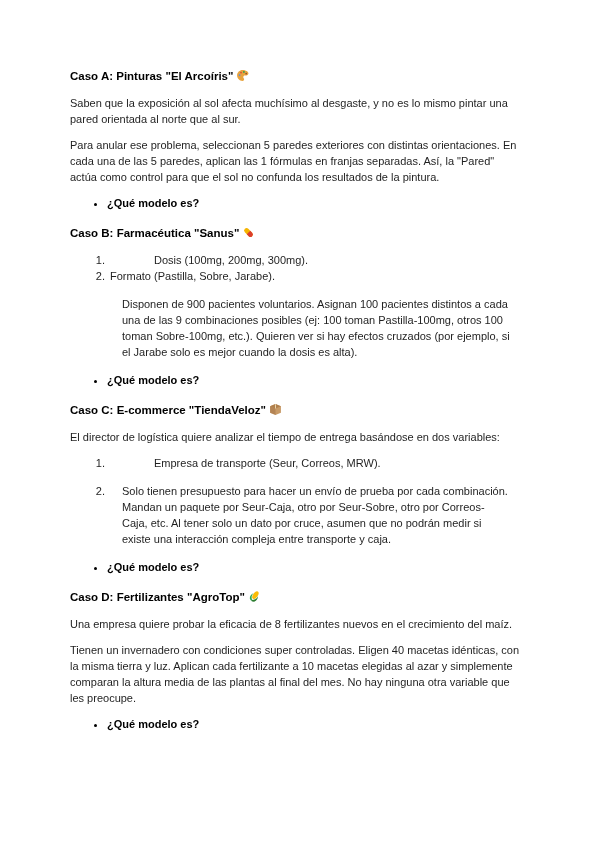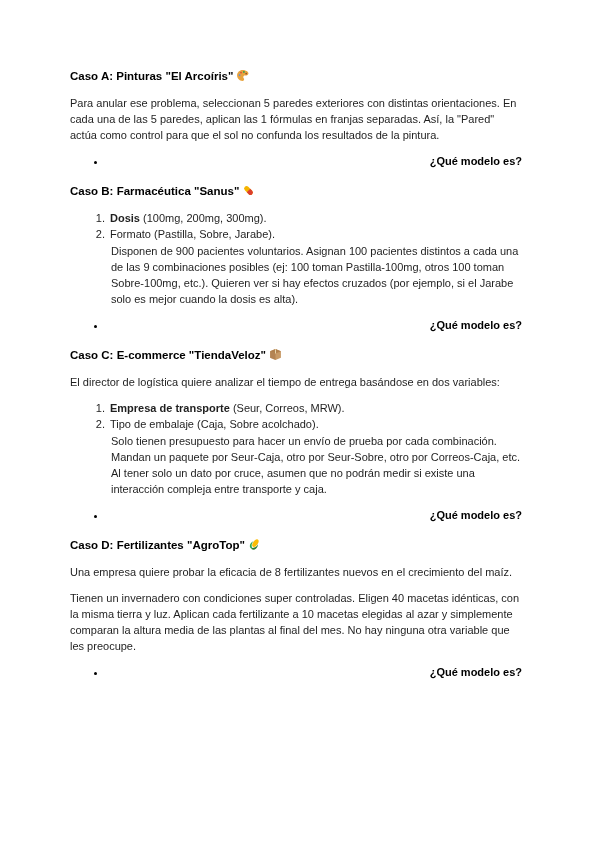--- a/index.html
+++ b/index.html
@@ -19,38 +19,39 @@
     font-weight:bold;
     color:#000000;
     margin:14px 0 10px 0;
     line-height:17px;
   }
   h3.case-heading:first-child{margin-top:14px;}
   p.para{margin:0 0 10px 0;}
   ol.num-list{margin:0 0 10px 0;padding:0 0 0 38px;}
   ol.num-list li{margin:0;padding:0 0 0 2px;}
   ul.q-list{margin:0 0 10px 0;padding:0 0 0 37px;list-style-type:disc;}
-  ul.q-list li{font-weight:bold;color:#000;text-align:right;}
-  .b{font-weight:bold;}
-  .detail{margin:1px;}
+  ul.q-list li{font-weight:bold;color:#000;}
+  .b{font-weight:normal;margin-left:44px;}
+  .detail{margin:12px;}
   .emoji-icon{display:inline-block;width:13px;height:13px;vertical-align:-2px;margin-left:3px;}
 </style>
 </head>
 <body>
 
 <div class="page">
 
   <section>
     <h3 class="case-heading"><span>Caso A: Pinturas "El Arcoíris"</span><span class="emoji-icon"><svg viewBox="0 0 24 24" width="13" height="13">
             <path fill="#E8A33D" d="M12 2C6.5 2 2 6.5 2 12s4.5 10 10 10c1.7 0 3-1.3 3-3 0-.8-.3-1.5-.8-2-.5-.6-.8-1.3-.8-2 0-1.7 1.3-3 3-3h2.6c2.2 0 4-1.8 4-4C23 5.4 18 2 12 2z"></path>
             <circle cx="6.6" cy="11.2" r="1.6" fill="#4C8BF5"></circle>
             <circle cx="9.3" cy="6.6" r="1.6" fill="#DB4437"></circle>
             <circle cx="14.6" cy="5.4" r="1.6" fill="#0F9D58"></circle>
             <circle cx="18.8" cy="8.4" r="1.6" fill="#8D4B2A"></circle>
           </svg></span></h3>
+    <p class="para">Saben que la exposición al sol afecta muchísimo al desgaste, y no es lo mismo pintar una pared orientada al norte que al sur.</p>
     <p class="para">Para anular ese problema, seleccionan 5 paredes exteriores con distintas orientaciones. En cada una de las 5 paredes, aplican las 1 fórmulas en franjas separadas. Así, la "Pared" actúa como control para que el sol no confunda los resultados de la pintura.</p>
     <ul class="q-list">
       <li>¿Qué modelo es?</li>
     </ul>
   </section>
 
   <section>
     <h3 class="case-heading"><span>Caso B: Farmacéutica "Sanus"</span><span class="emoji-icon"><svg viewBox="0 0 24 24" width="13" height="13">
             <g transform="rotate(-45 12 12)">
               <rect x="7.5" y="2.5" width="9" height="19" rx="4.5" fill="#F5B400"></rect>
@@ -71,21 +72,21 @@
   <section>
     <h3 class="case-heading"><span>Caso C: E-commerce "TiendaVeloz"</span><span class="emoji-icon"><svg viewBox="0 0 24 24" width="13" height="13">
             <path fill="#C89A66" d="M12 2 2 6v12l10 4 10-4V6z"></path>
             <path fill="#B07F4C" d="M12 2 2 6l10 4 10-4z"></path>
             <path fill="#9C6B3D" d="M2 6v12l10 4V10z" opacity=".45"></path>
             <path fill="#EAD7AE" d="M11.1 2.3h1.8V10h-1.8z"></path>
           </svg></span></h3>
     <p class="para">El director de logística quiere analizar el tiempo de entrega basándose en dos variables:</p>
     <ol class="num-list">
       <li><span class="b">Empresa de transporte</span><span> (Seur, Correos, MRW).</span></li>
-      <li><span>Tipo de embalaje (Caja, Sobre acolchado).</span>
+      <li>
         <div class="detail">Solo tienen presupuesto para hacer un envío de prueba por cada combinación. Mandan un paquete por Seur-Caja, otro por Seur-Sobre, otro por Correos-Caja, etc. Al tener solo un dato por cruce, asumen que no podrán medir si existe una interacción compleja entre transporte y caja.</div>
       </li>
     </ol>
     <ul class="q-list">
       <li>¿Qué modelo es?</li>
     </ul>
   </section>
 
   <section>
     <h3 class="case-heading"><span>Caso D: Fertilizantes "AgroTop"</span><span class="emoji-icon"><svg viewBox="0 0 24 24" width="13" height="13">

